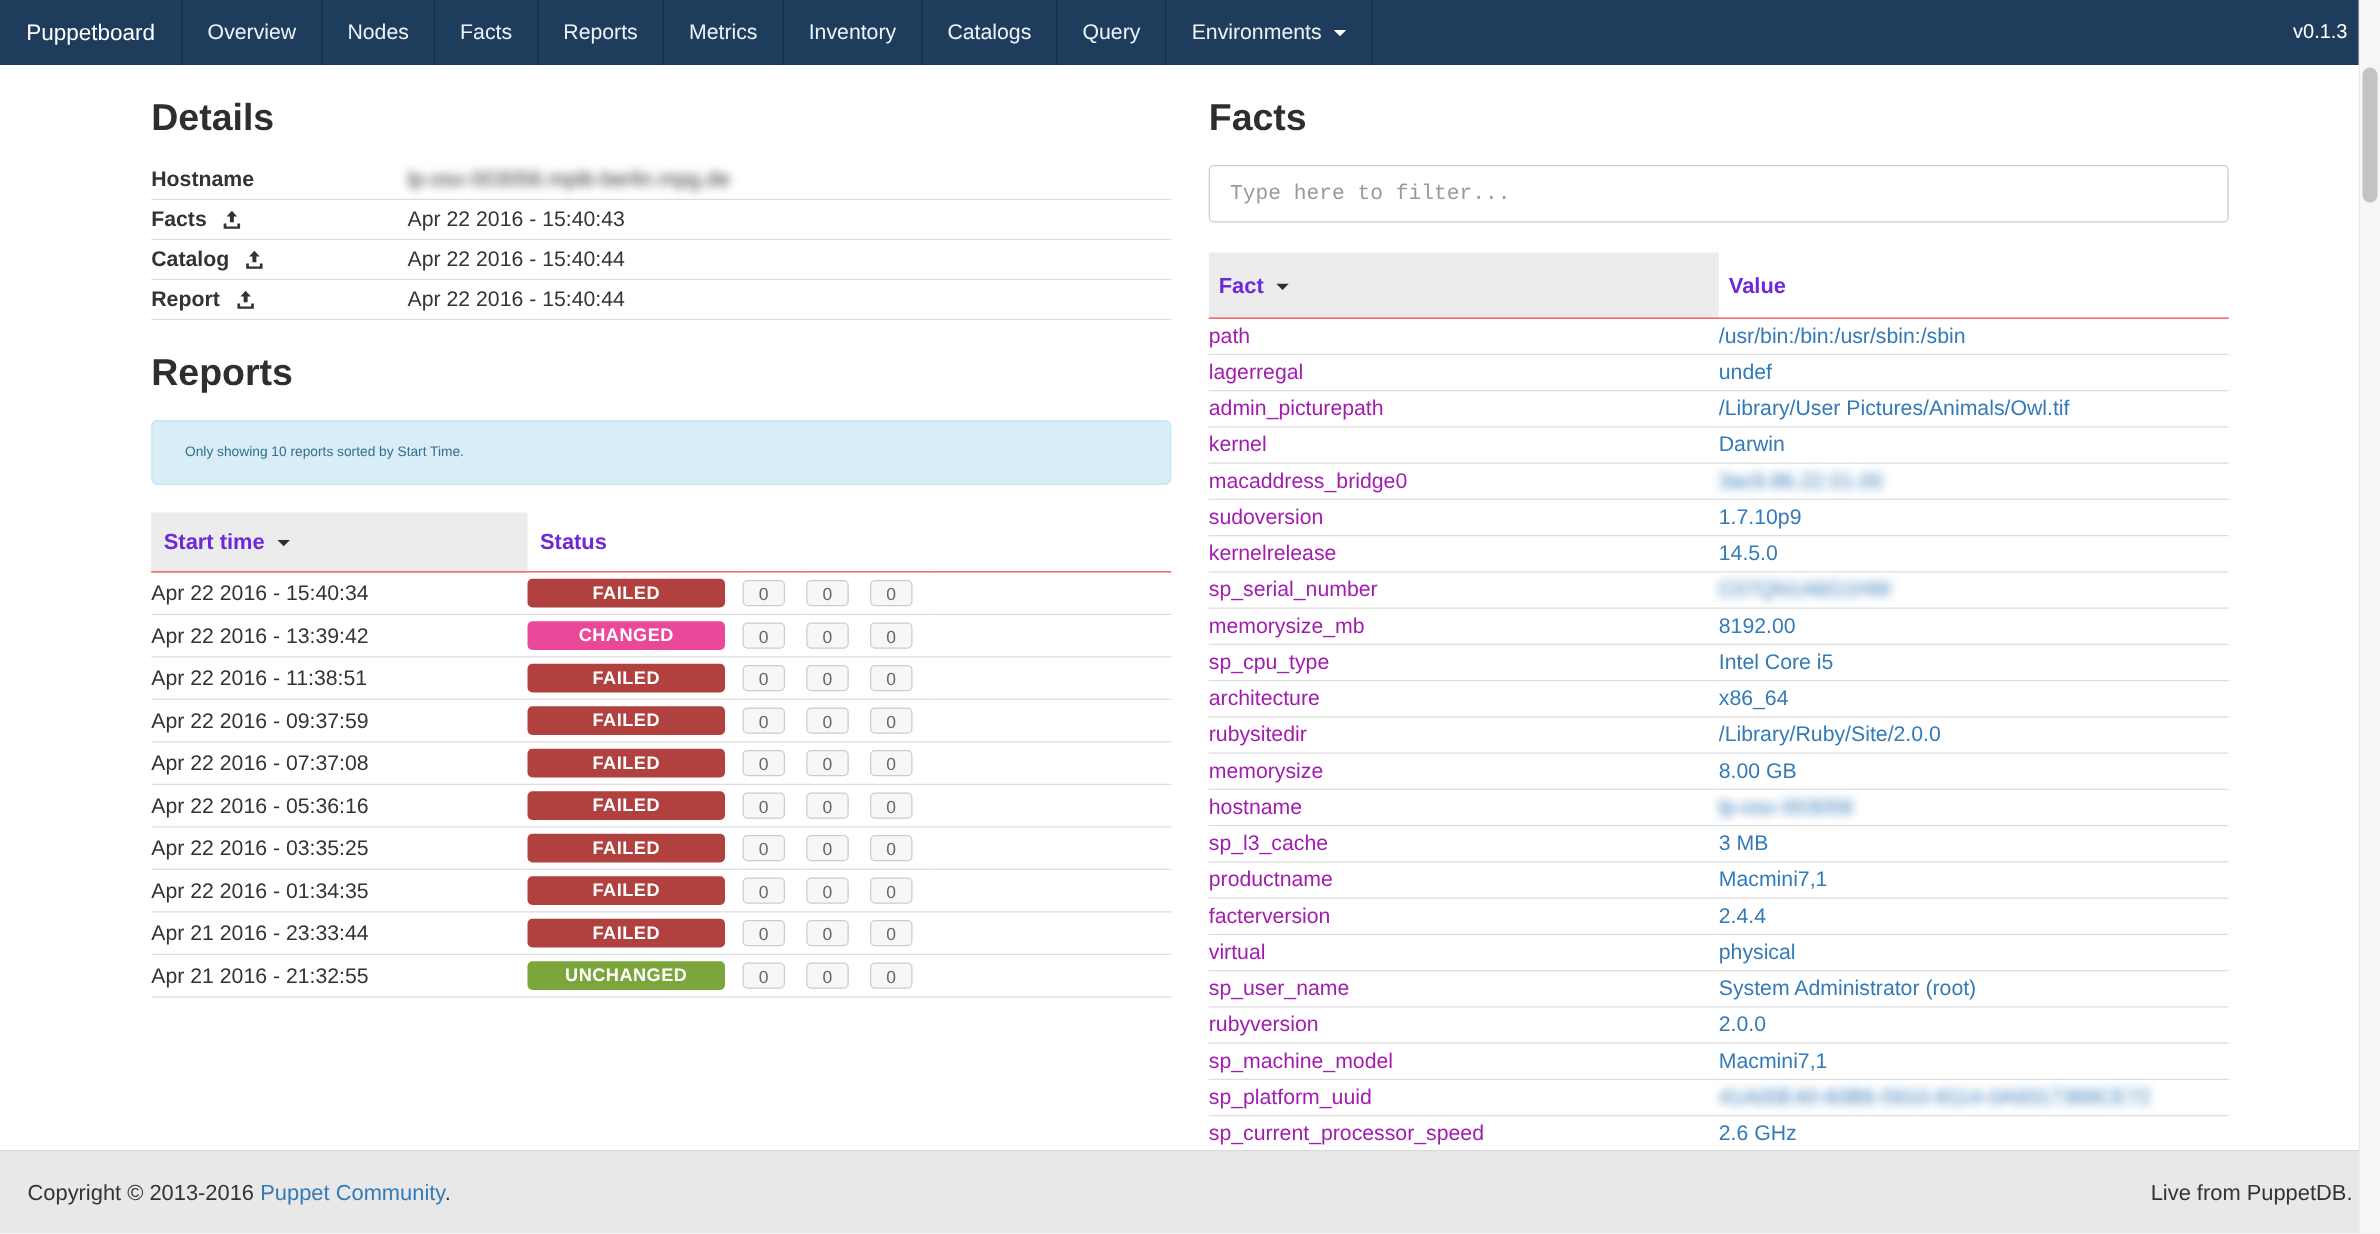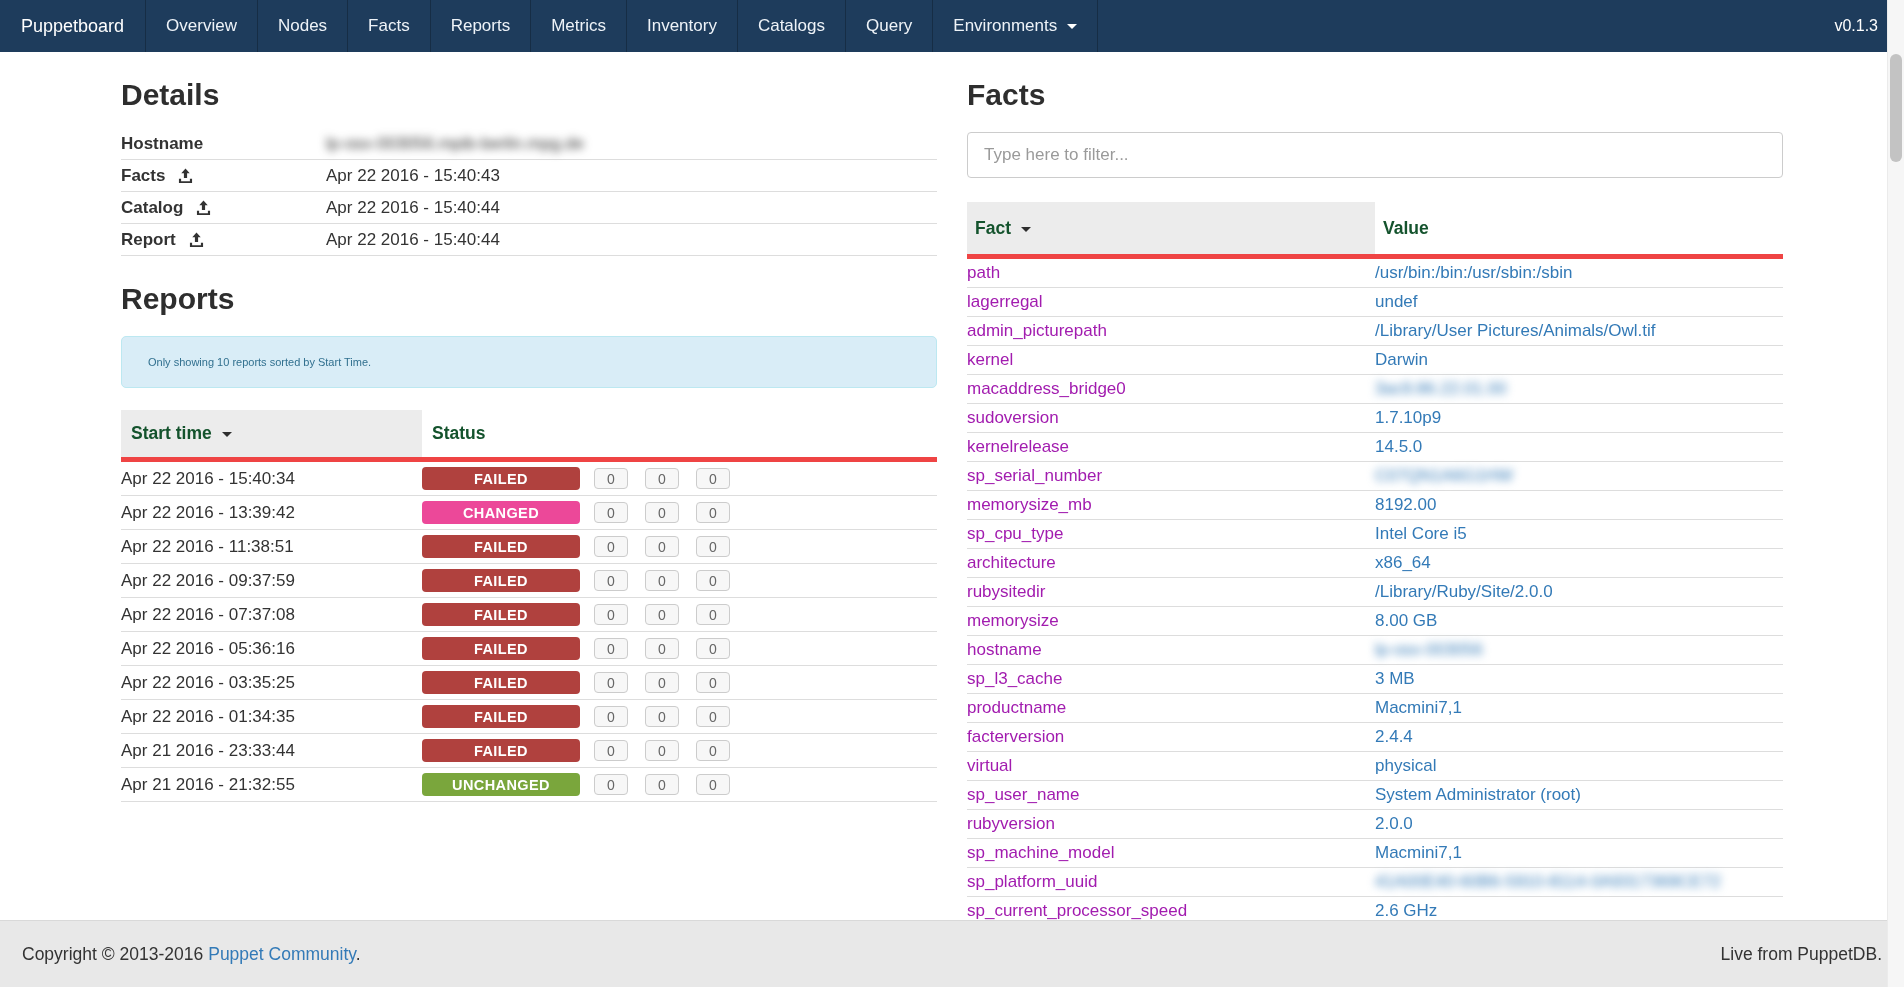--- a/index.html
+++ b/index.html
@@ -30,32 +30,32 @@
   .d-label { width:205px; font-weight:700; display:flex; align-items:center; gap:13px; }
   .upload-icon { display:inline-flex; cursor:pointer; }
   .upload-icon svg { display:block; }
   .blurred { filter: blur(4px); }
 
   
   .alert-info { background:#d9edf7; border:1px solid #bce8f1; color:#31708f; border-radius:5px; padding:19px 26px; font-size:11px; margin:20px 0 22px; }
 
   
   table { border-collapse:collapse; width:100%; table-layout:fixed; }
-  th { text-align:left; font-weight:700; font-size:17.5px; color:#14532d; border-bottom:5px solid #ef4444; }
+  th { text-align:left; font-weight:700; font-size:17.5px; color:#6d28d9; border-bottom:1px solid #ef4444; }
   th.sorted { background:#ececec; cursor:pointer; }
   .sort-caret { display:inline-block; width:0; height:0; border-left:5px solid transparent; border-right:5px solid transparent; border-top:5px solid #2e2e2e; margin-left:10px; vertical-align:middle; }
 
   
   .reports-table th { padding:13px 10px; }
   .reports-table td { padding:5px 0; border-bottom:1px solid #ddd; vertical-align:middle; font-size:17px; color:#333; }
   .status-badge { display:inline-block; min-width:158px; text-align:center; padding:3.5px 0; border-radius:4px; color:#fff; font-size:14.5px; font-weight:700; letter-spacing:.4px; }
   .count-pill { display:inline-block; width:34px; text-align:center; padding:1.5px 0; background:#f7f7f7; border:1px solid #ccc; border-radius:4px; color:#666; font-size:14px; }
 
   
-  .filter-input { width:100%; height:46px; padding:0 16px; font-family:Liberation Sans, sans-serif; font-size:17px; color:#555; border:1px solid #ccc; border-radius:4px; margin:4px 0 24px; outline:none; }
+  .filter-input { width:100%; height:46px; padding:0 16px; font-family:Liberation Mono, monospace; font-size:17px; color:#555; border:1px solid #ccc; border-radius:4px; margin:4px 0 24px; outline:none; }
   .filter-input::placeholder { color:#9a9a9a; }
   .facts-table th { padding:16px 8px 15px; }
   .facts-table td { padding:4px 0; border-bottom:1px solid #ddd; font-size:17px; }
   .fact-link { color:#a21caf; text-decoration:none; cursor:pointer; }
   .fact-value { color:#337ab7; overflow:hidden; white-space:nowrap; }
 
   
   .footer { position:absolute; left:0; right:0; bottom:0; height:67px; background:#e8e8e8; border-top:1px solid #d9d9d9; display:flex; align-items:center; justify-content:space-between; padding:0 22px; font-size:17.5px; color:#333; z-index:6; }
   .footer-link { color:#337ab7; text-decoration:none; margin-left:5px; cursor:pointer; }
 

